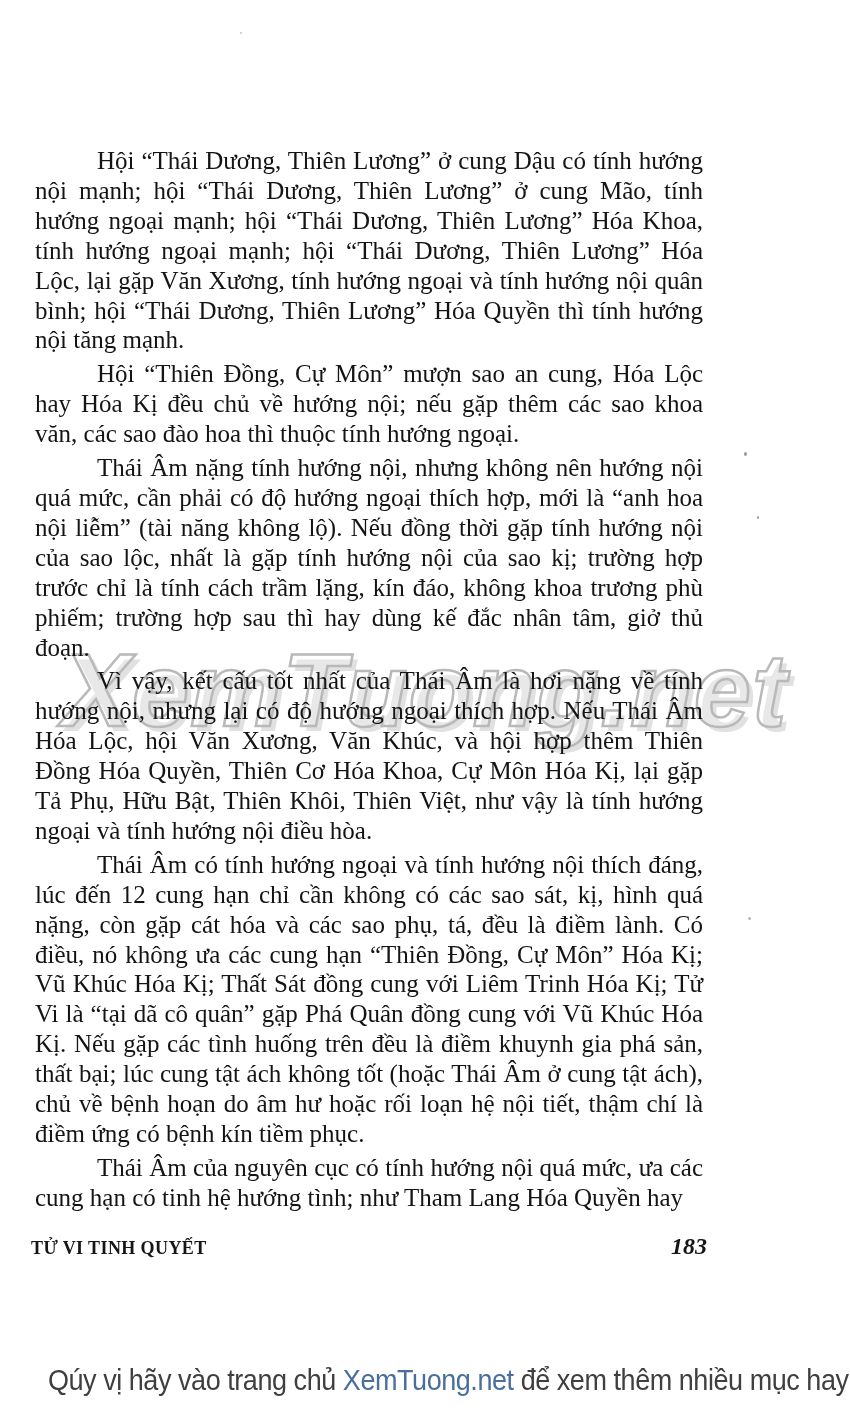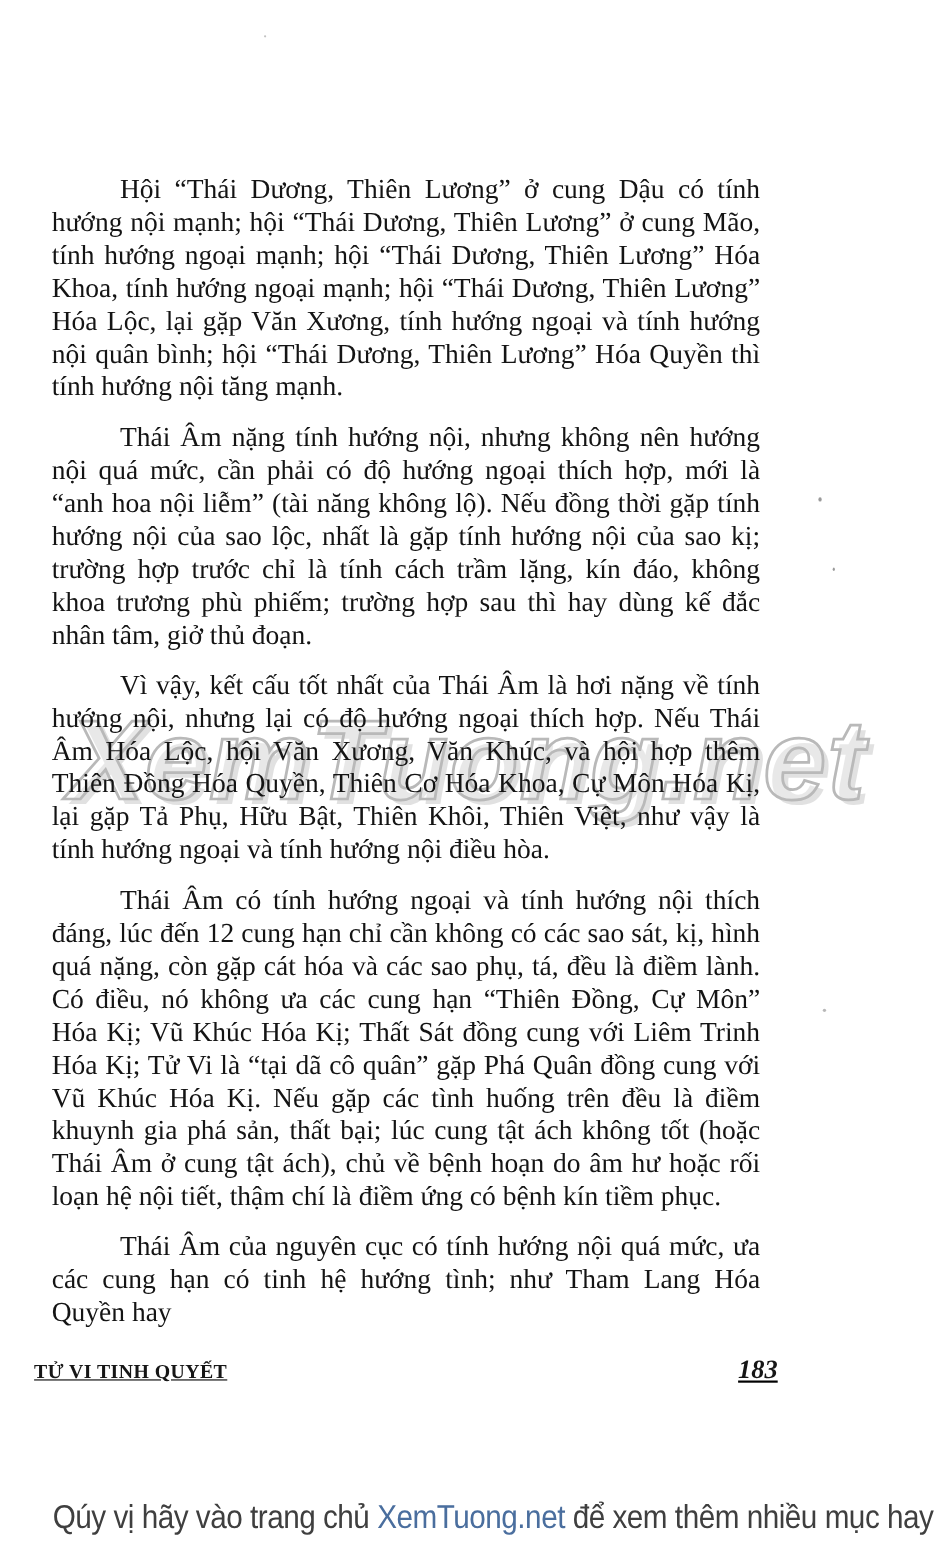--- a/index.html
+++ b/index.html
@@ -32,31 +32,30 @@
     position: absolute;
     left: 31px;
     top: 142px;
     width: 676px;
     z-index: 1;
     text-align: justify;
     font-size: 25px;
     line-height: 29.9px;
     color: #141414;
   }
-  .para { margin: 16px; text-indent: 62px; }
+  .para { margin: 4px; text-indent: 62px; }
   .footer-row {
     position: absolute;
     left: 31px;
     top: 1233px;
     width: 676px;
     z-index: 1;
     display: flex;
     justify-content: space-between;
     align-items: baseline;
-    text-decoration: underline;
   }
   .book-title {
     font-weight: 700;
     font-size: 18px;
     letter-spacing: 0.4px;
     color: #161616;
   }
   .page-number {
     font-weight: 700;
     font-style: italic;
@@ -91,20 +90,21 @@
 </style>
 </head>
 <body>
 
 <div class="page">
 
   <div class="watermark">XemTuong.net</div>
 
   <div class="content">
       <p class="para">Hội “Thái Dương, Thiên Lương” ở cung Dậu có tính hướng nội mạnh; hội “Thái Dương, Thiên Lương” ở cung Mão, tính hướng ngoại mạnh; hội “Thái Dương, Thiên Lương” Hóa Khoa, tính hướng ngoại mạnh; hội “Thái Dương, Thiên Lương” Hóa Lộc, lại gặp Văn Xương, tính hướng ngoại và tính hướng nội quân bình; hội “Thái Dương, Thiên Lương” Hóa Quyền thì tính hướng nội tăng mạnh.</p>
+      <p class="para">Hội “Thiên Đồng, Cự Môn” mượn sao an cung, Hóa Lộc hay Hóa Kị đều chủ về hướng nội; nếu gặp thêm các sao khoa văn, các sao đào hoa thì thuộc tính hướng ngoại.</p>
       <p class="para">Thái Âm nặng tính hướng nội, nhưng không nên hướng nội quá mức, cần phải có độ hướng ngoại thích hợp, mới là “anh hoa nội liễm” (tài năng không lộ). Nếu đồng thời gặp tính hướng nội của sao lộc, nhất là gặp tính hướng nội của sao kị; trường hợp trước chỉ là tính cách trầm lặng, kín đáo, không khoa trương phù phiếm; trường hợp sau thì hay dùng kế đắc nhân tâm, giở thủ đoạn.</p>
       <p class="para">Vì vậy, kết cấu tốt nhất của Thái Âm là hơi nặng về tính hướng nội, nhưng lại có độ hướng ngoại thích hợp. Nếu Thái Âm Hóa Lộc, hội Văn Xương, Văn Khúc, và hội hợp thêm Thiên Đồng Hóa Quyền, Thiên Cơ Hóa Khoa, Cự Môn Hóa Kị, lại gặp Tả Phụ, Hữu Bật, Thiên Khôi, Thiên Việt, như vậy là tính hướng ngoại và tính hướng nội điều hòa.</p>
       <p class="para">Thái Âm có tính hướng ngoại và tính hướng nội thích đáng, lúc đến 12 cung hạn chỉ cần không có các sao sát, kị, hình quá nặng, còn gặp cát hóa và các sao phụ, tá, đều là điềm lành. Có điều, nó không ưa các cung hạn “Thiên Đồng, Cự Môn” Hóa Kị; Vũ Khúc Hóa Kị; Thất Sát đồng cung với Liêm Trinh Hóa Kị; Tử Vi là “tại dã cô quân” gặp Phá Quân đồng cung với Vũ Khúc Hóa Kị. Nếu gặp các tình huống trên đều là điềm khuynh gia phá sản, thất bại; lúc cung tật ách không tốt (hoặc Thái Âm ở cung tật ách), chủ về bệnh hoạn do âm hư hoặc rối loạn hệ nội tiết, thậm chí là điềm ứng có bệnh kín tiềm phục.</p>
       <p class="para">Thái Âm của nguyên cục có tính hướng nội quá mức, ưa các cung hạn có tinh hệ hướng tình; như Tham Lang Hóa Quyền hay</p>
     </div>
 
   <div class="footer-row">
     <span class="book-title">TỬ VI TINH QUYẾT</span>
     <span class="page-number">183</span>
   </div>

